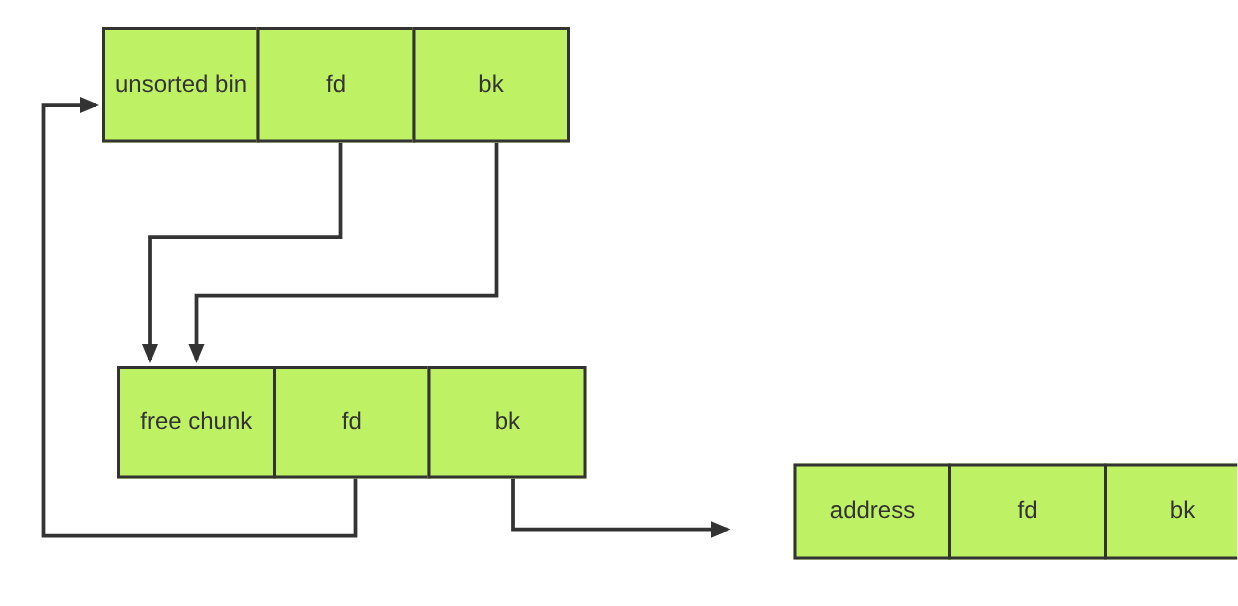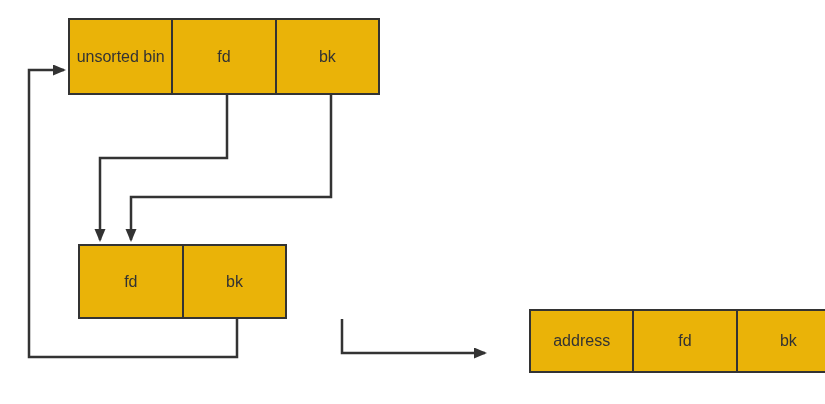--- a/index.html
+++ b/index.html
@@ -31,21 +31,21 @@
   }
   .cell {
     box-sizing: border-box;
     border: 2px solid #333333;
     display: flex;
     align-items: center;
     justify-content: center;
     text-align: center;
     font-size: 16px;
     line-height: 1.25;
-    background: #eab308;
+    background: #bef264;
   }
   .cell + .cell {
     margin-left: -2px; 
     align-items: center;
   }
   .cell .txt {
     padding: 0 6px;
   }
   
   #box-unsorted { left: 68px;  top: 18px;  width: 316px; height: 77px; }
@@ -81,20 +81,23 @@
     <div class="cell">
       <span class="txt">fd</span>
     </div>
     <div class="cell">
       <span class="txt">bk</span>
     </div>
   </div>
 
   <div class="chunk-box" id="box-free">
     <div class="cell">
+      <span class="txt">free chunk</span>
+    </div>
+    <div class="cell">
       <span class="txt">fd</span>
     </div>
     <div class="cell">
       <span class="txt">bk</span>
     </div>
   </div>
 
   <div class="chunk-box" id="box-address">
     <div class="cell">
       <span class="txt">address</span>

